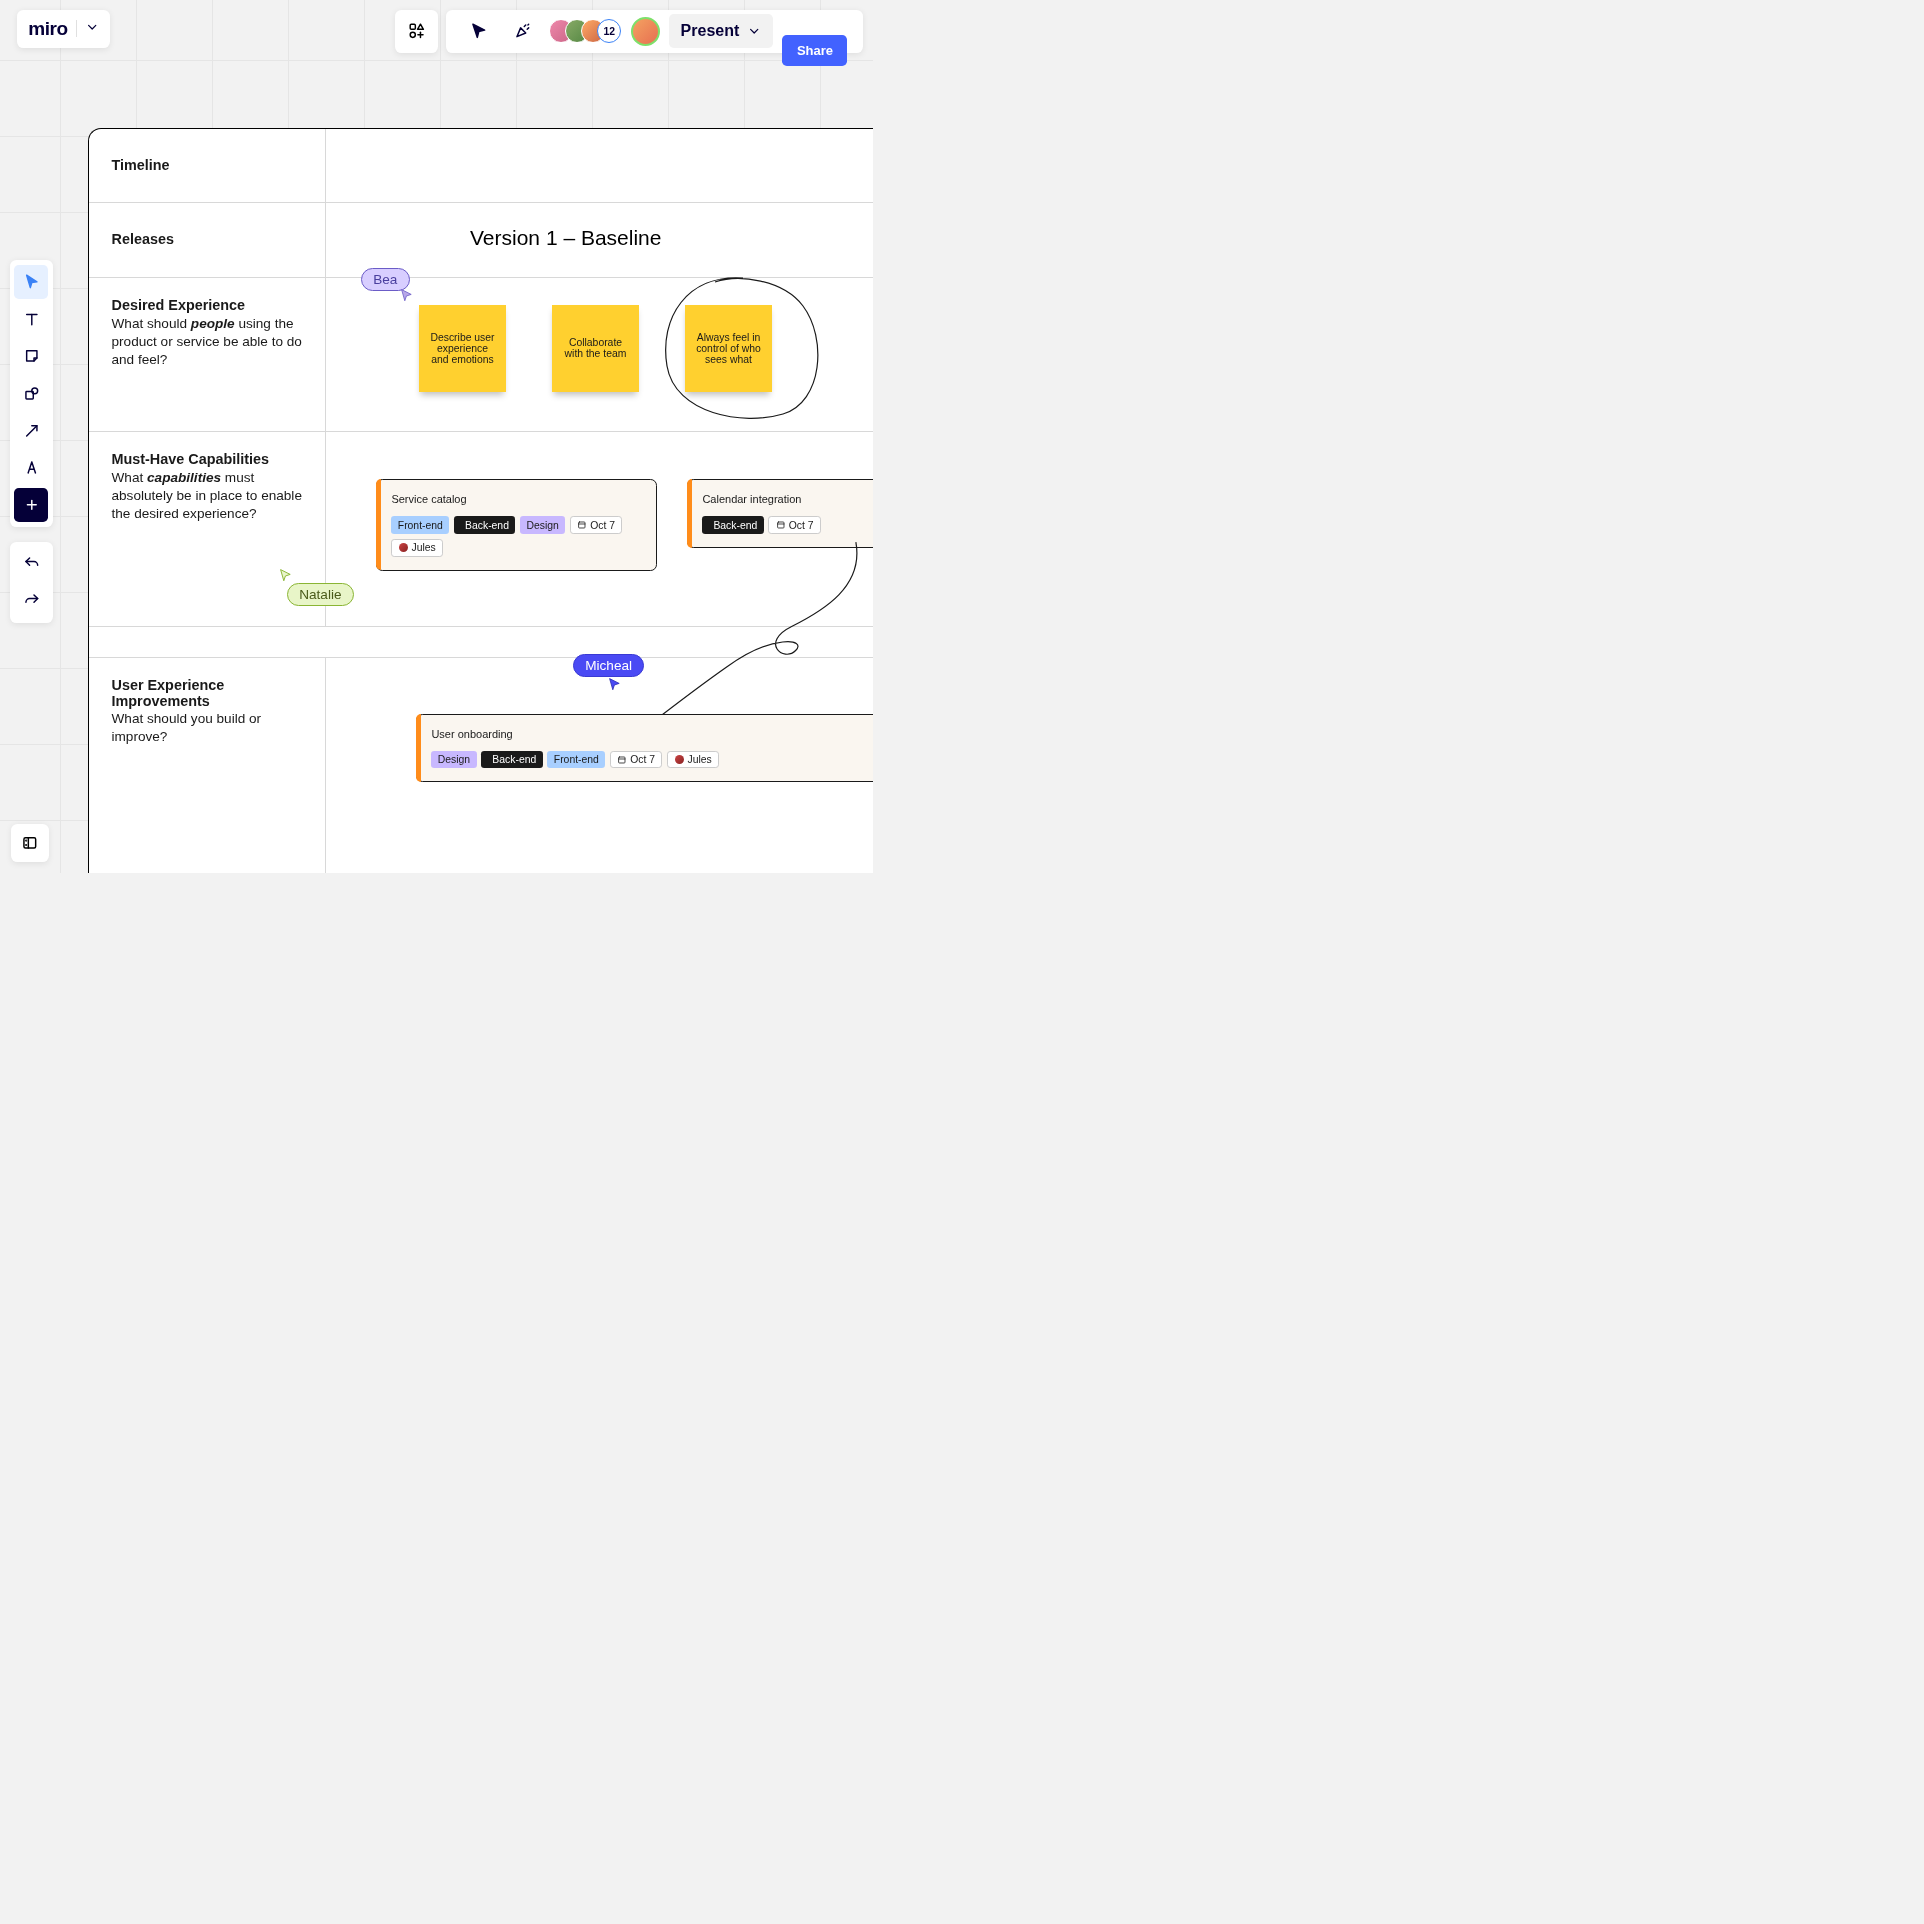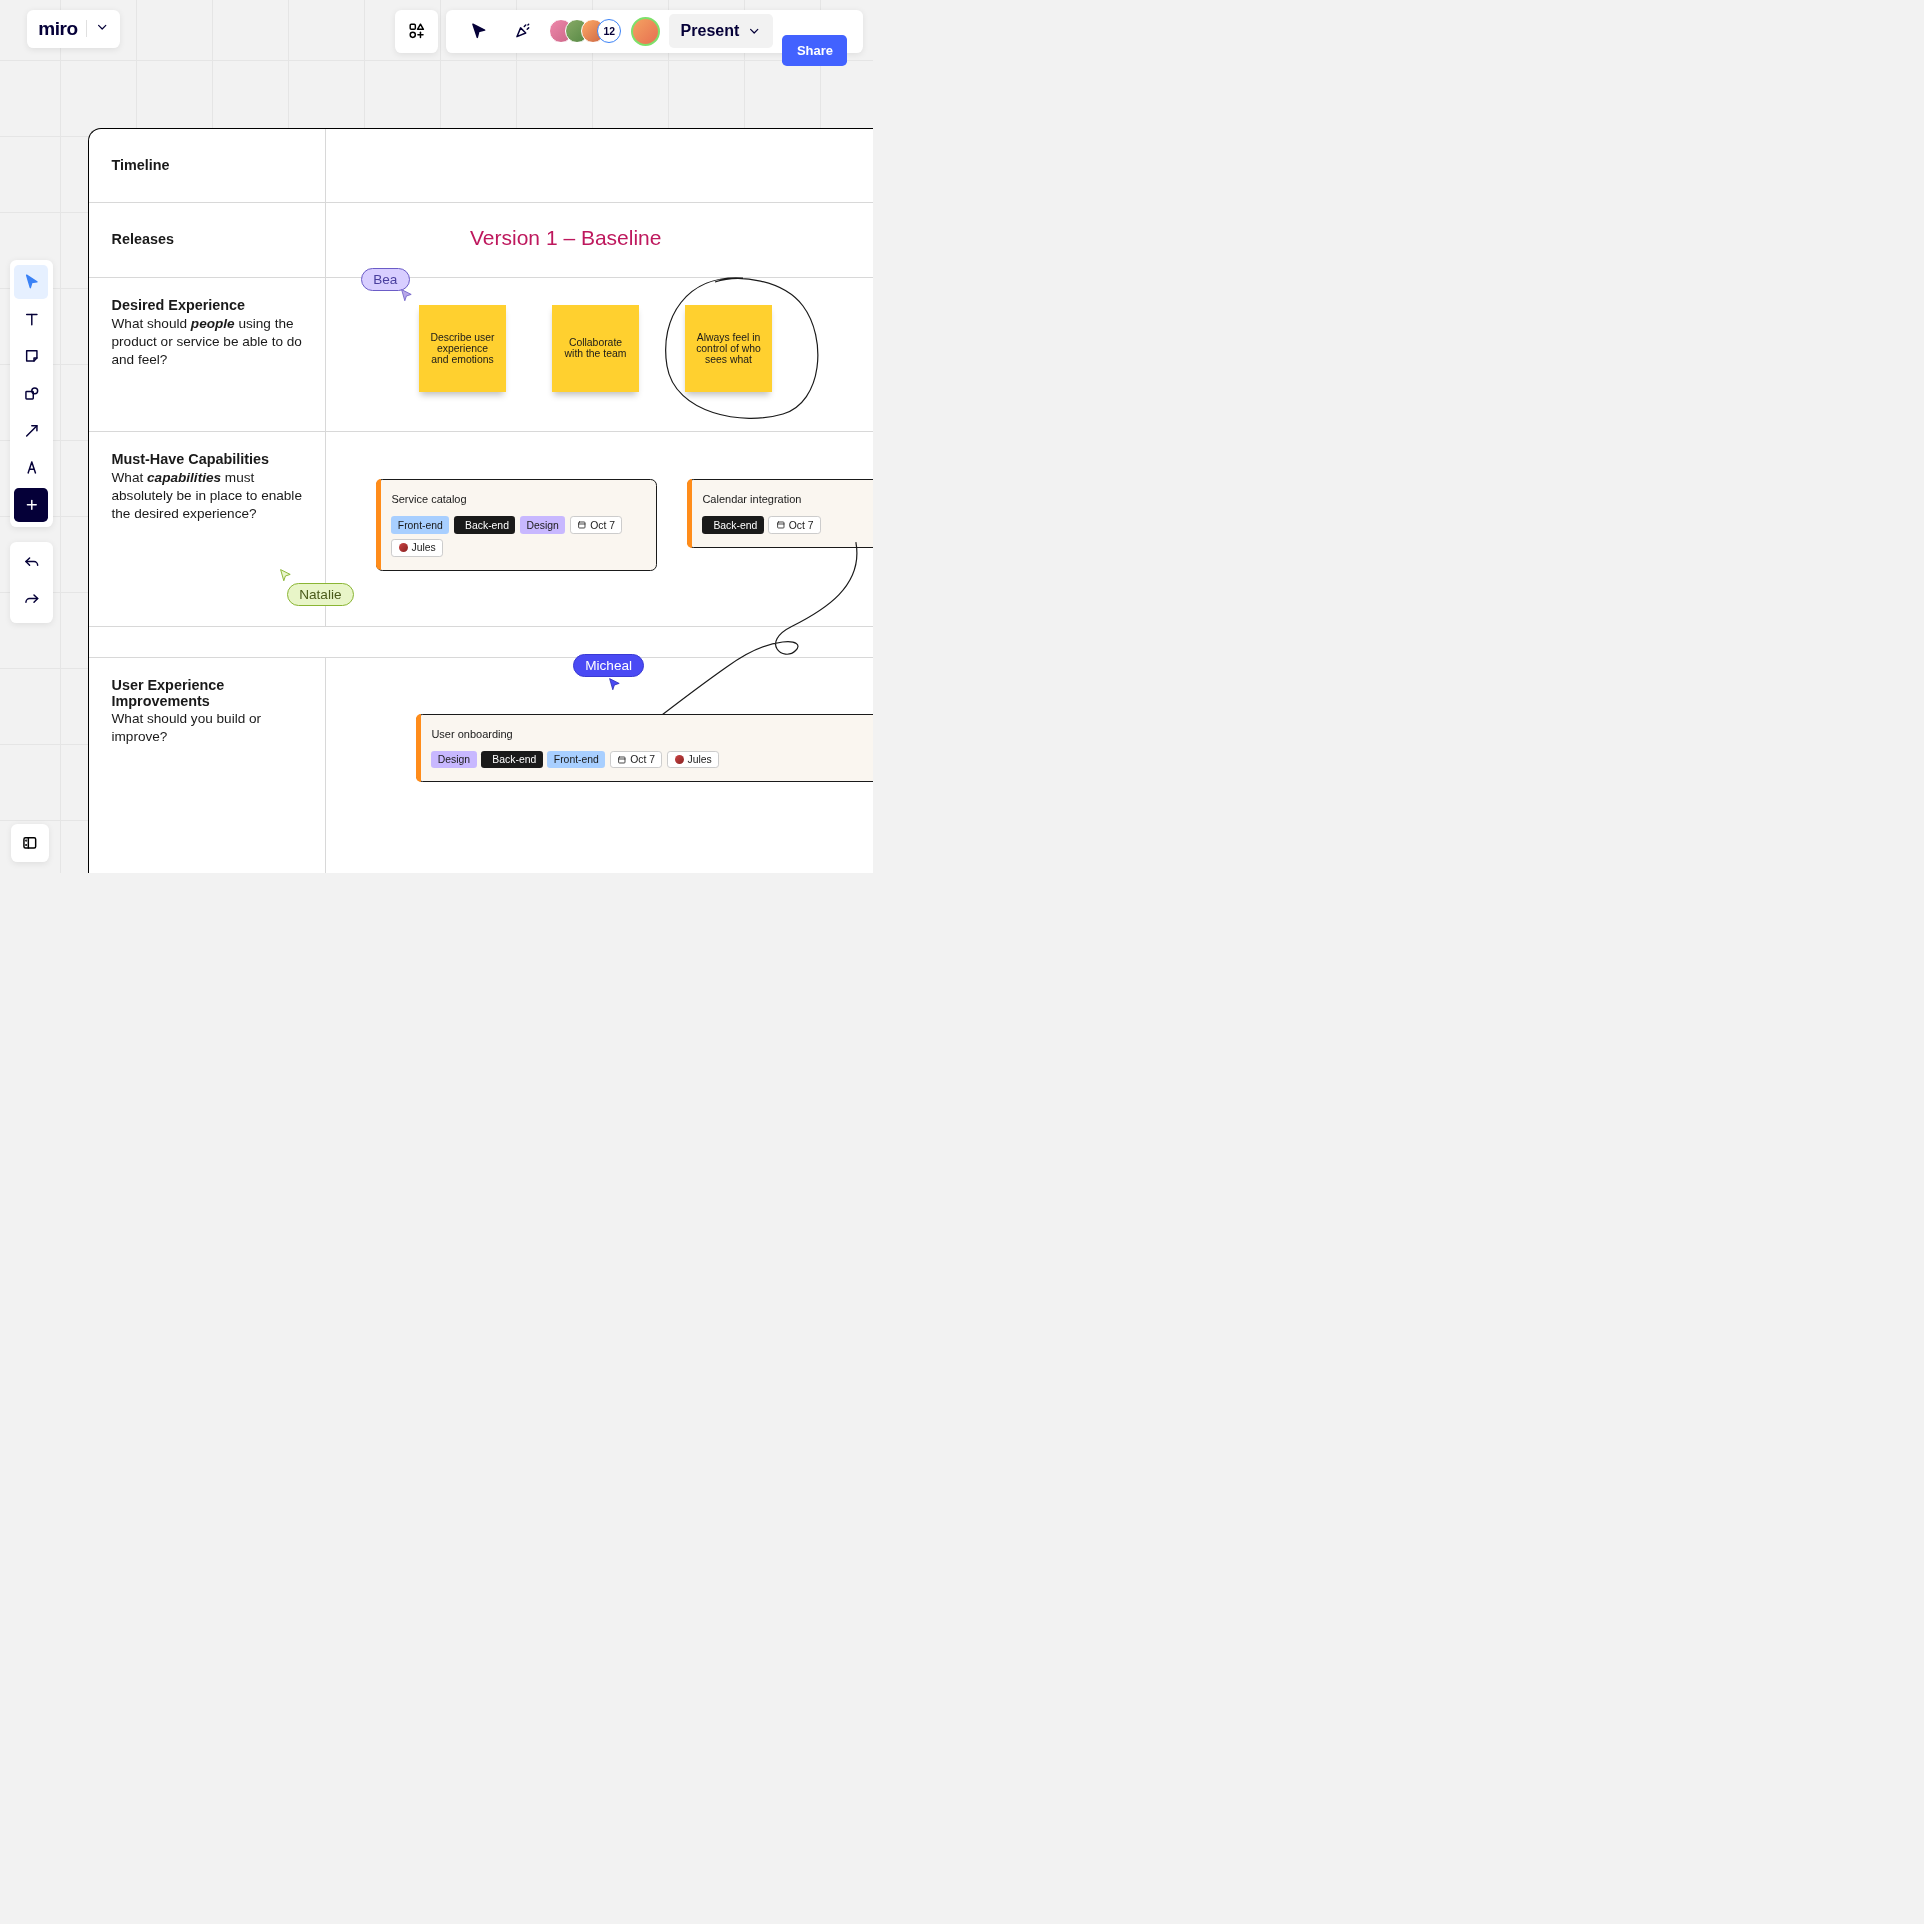--- a/index.html
+++ b/index.html
@@ -19,21 +19,21 @@
   background-image:
     linear-gradient(#e5e5e5 0.8px, transparent 0.8px),
     linear-gradient(90deg, #e5e5e5 0.8px, transparent 0.8px);
   background-size: 76px 76px;
   background-position: -16px -16px;
 }
 
 
 .logo-chip {
   position: absolute;
-  top: 9.6px; left: 27px;
+  top: 9.6px; left: 17px;
   background: #fff;
   border-radius: 6.4px;
   box-shadow: 0 1.6px 6.4px rgba(0,0,0,0.08);
   display: flex;
   align-items: center;
   gap: 8px;
   padding: 8px 11.2px;
 }
 .logo-chip .brand {
   font-weight: 800;
@@ -202,21 +202,21 @@
 .row-timeline { height: 74px; }
 .row-releases { height: 75px; }
 .row-desired { height: 154px; }
 .row-musthave { height: 195px; }
 .row-spacer { height: 30.5px; border-bottom: 0.8px solid #d8d8d8; }
 .row-ux { height: 217px; }
 
 .release-title {
   font-size: 21px;
   font-weight: 500;
-  color: #be185d;
+  color: #000000;
   position: absolute;
   left: 144px; top: 22.5px;
 }
 
 
 .sticky {
   position: absolute;
   width: 87px; height: 87px;
   background: #ffd02f;
   box-shadow: 0 4.8px 6.4px -1.6px rgba(0,0,0,0.25);

